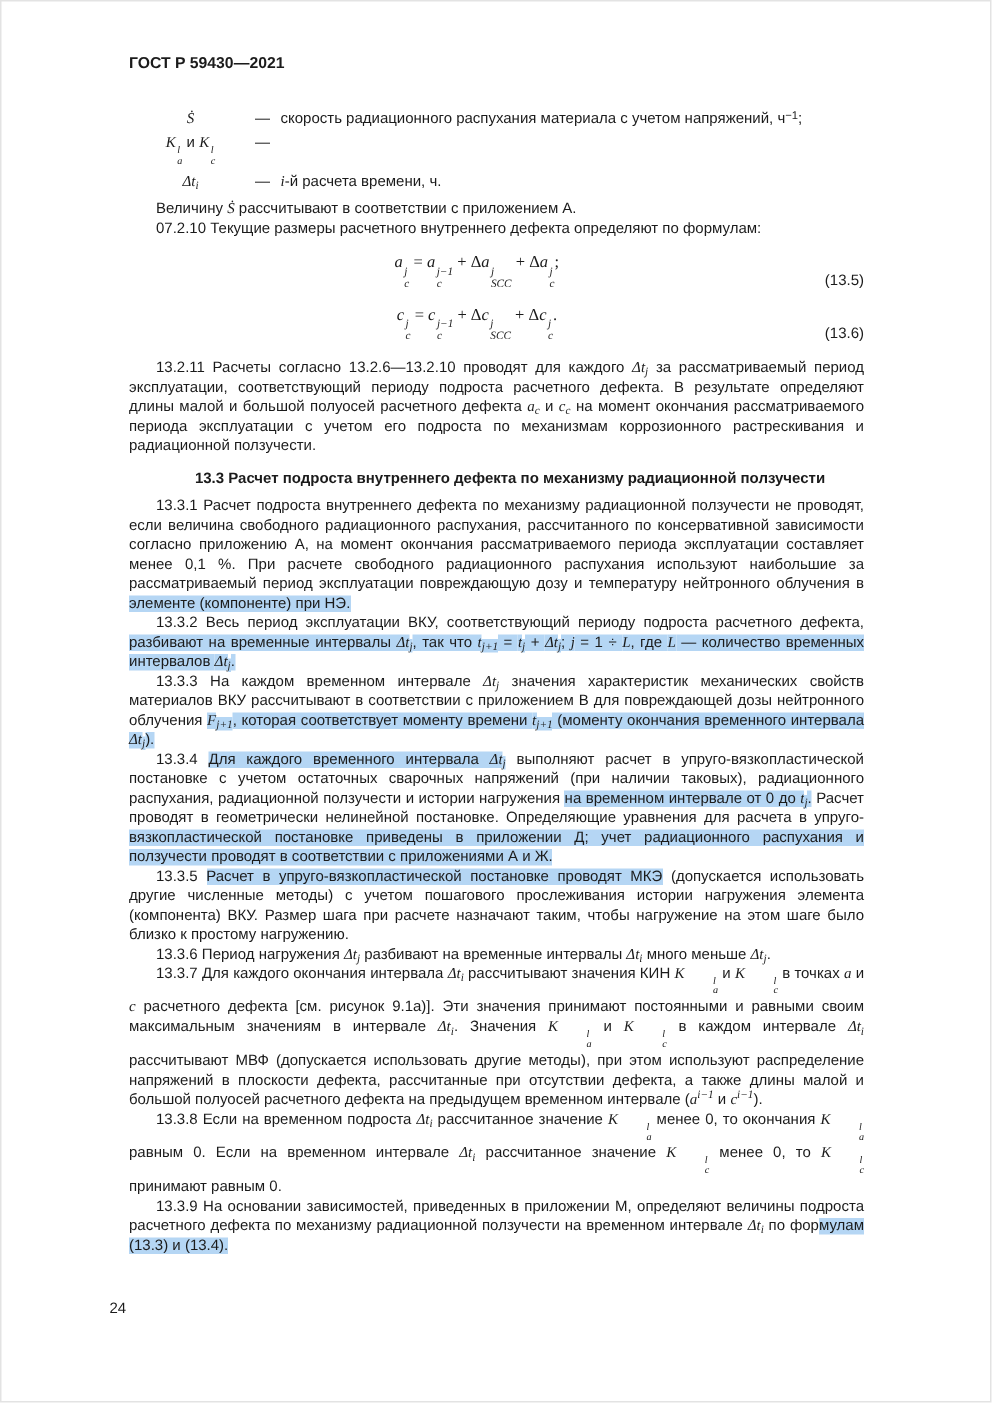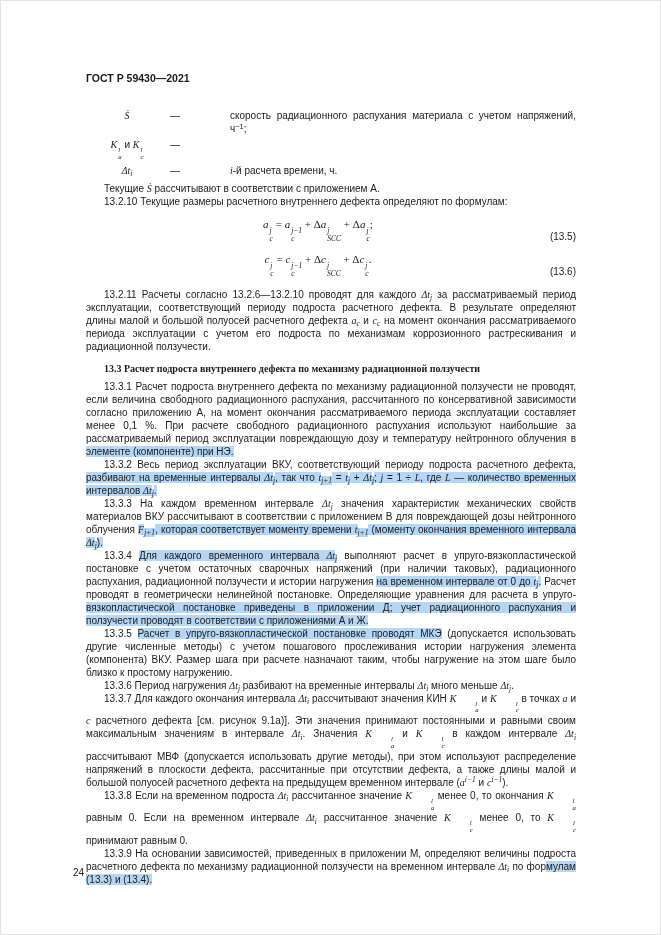--- a/index.html
+++ b/index.html
@@ -3,31 +3,31 @@
 <meta charset="utf-8">
 <style>
   html,body{margin:0;padding:0;background:#fff;}
   body{
     width:661px;height:935px;position:relative;overflow:hidden;
     font-family:"Liberation Sans",sans-serif;color:#1b1b1b;
     box-shadow:inset 0 0 0 1px #e3e3e3;
   }
   .page{
     position:absolute;inset:0;box-sizing:border-box;
-    padding:72px 85px 40px 86px;
+    padding:36px 85px 40px 86px;
     font-size:10px;line-height:13px;
   }
   .doc-header{font-weight:bold;font-size:10.5px;margin-bottom:24px;}
   .defs{margin-bottom:5px;}
   .def{display:flex;margin-bottom:3px;}
   .def-term{flex:none;width:82px;text-align:center;}
   .def-dash{flex:none;padding:0 7px 0 2px;}
-  .def-body{flex:1;text-align:justify;margin-left:43px;}
+  .def-body{flex:1;text-align:justify;}
   .para{margin:0;text-align:justify;text-indent:18px;}
-  .heading{font-weight:bold;text-indent:18px;margin:9px 0 5px 0;text-align:left;font-family:Liberation Serif, serif;}
+  .heading{font-weight:bold;text-indent:18px;margin:9px 0 5px 0;text-align:center;}
   .formula-row{display:flex;align-items:center;margin:10px 0;}
   .formula{flex:1;text-align:center;font-size:11px;font-family:"Liberation Serif",serif;}
   .formula-num{flex:none;font-size:10px;margin-top:12px;}
   .it{font-style:italic;font-family:"Liberation Serif",serif;}
   .hl{background:var(--hl,#b5d6f4);}
   .ov{text-decoration:overline;}
   sup{font-size:7.5px;line-height:0;vertical-align:baseline;position:relative;top:-3.5px;}
   sub{font-size:7.5px;line-height:0;vertical-align:baseline;position:relative;top:2.5px;}
   .supsub{display:inline-flex;flex-direction:column;align-items:flex-start;
     font-size:6.8px;line-height:1;vertical-align:-4px;margin-left:1px;}
@@ -57,22 +57,22 @@
               <span class="ss-sub">с</span>
             </span></div>
           <div class="def-dash">—</div>
         </div>
         <div class="def">
           <div class="def-term"><span class="it">Δt</span><sub class="it">i</sub></div>
           <div class="def-dash">—</div>
           <div class="def-body"><span class="it">i</span><span>-й расчета времени, ч.</span></div>
         </div>
       </div>
-      <div class="para"><span>Текущие </span><span class="it">Ṡ</span><span> рассчитывают в соответствии с приложением А.</span></div>
-      <div class="para"><span>13.2.10 Текущие размеры расчетного внутреннего дефекта определяют по формулам:</span></div>
+      <div class="para"><span>Величину </span><span class="it">Ṡ</span><span> рассчитывают в соответствии с приложением А.</span></div>
+      <div class="para"><span>07.2.10 Текущие размеры расчетного внутреннего дефекта определяют по формулам:</span></div>
       <div class="formula-row">
         <div class="formula"><span class="it">a</span><span class="supsub it">
             <span class="ss-sup">j</span>
             <span class="ss-sub">c</span>
           </span><span> = </span><span class="it">a</span><span class="supsub it">
             <span class="ss-sup">j−1</span>
             <span class="ss-sub">c</span>
           </span><span> + Δ</span><span class="it">a</span><span class="supsub it">
             <span class="ss-sup">j</span>
             <span class="ss-sub">SCC</span>

